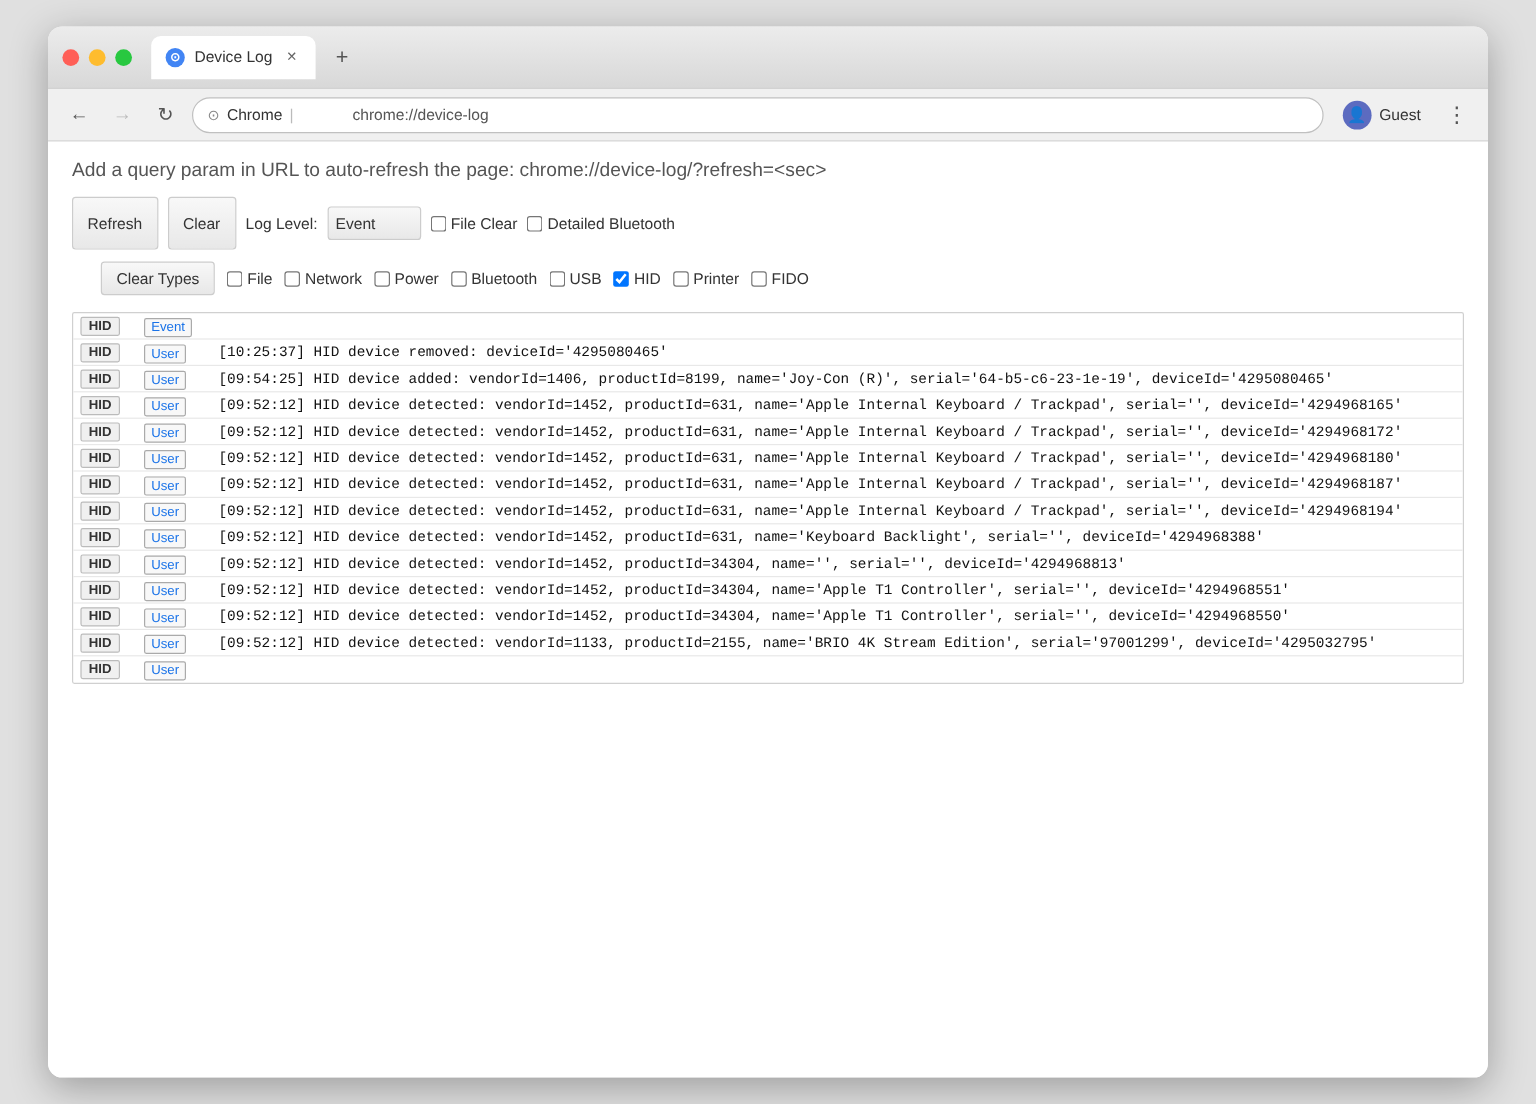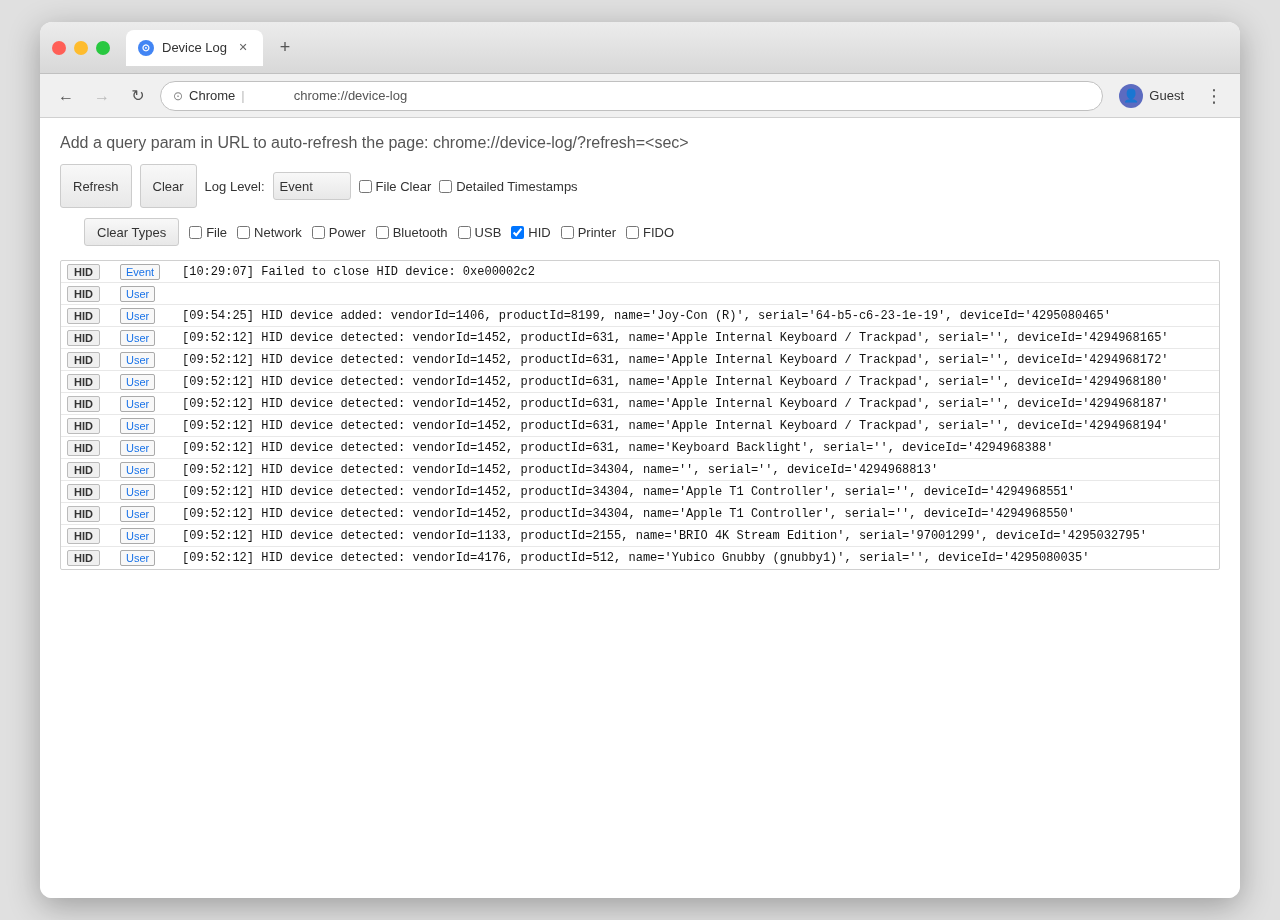--- a/index.html
+++ b/index.html
@@ -346,21 +346,21 @@
           <option>Warning</option>
           <option>Error</option>
         </select>
       </div>
       <label class="checkbox-label">
         <input type="checkbox" style="">
         <span>File Clear</span>
       </label>
       <label class="checkbox-label">
         <input type="checkbox" style="">
-        <span>Detailed Timestamps</span>
+        <span>Detailed Bluetooth</span>
       </label>
     </div>
 
     <div class="clear-types-bar">
       <button class="clear-types-btn">Clear Types</button>
       <label class="checkbox-label">
         <input type="checkbox" style="">
         <span>File</span>
       </label>
       <label class="checkbox-label">
@@ -390,25 +390,25 @@
       <label class="checkbox-label">
         <input type="checkbox" style="">
         <span>FIDO</span>
       </label>
     </div>
 
     <div class="log-table-wrapper" id="log-table">
     <div class="log-row">
           <div class="tag-cell"><span class="tag">HID</span></div>
           <div class="source-cell"><a class="source-link" href="#">Event</a></div>
-          <div class="log-message">[10:29:07] Failed to close HID device: 0xe00002c2</div>
-        </div>
-        <div class="log-row">
-          <div class="tag-cell"><span class="tag">HID</span></div>
-          <div class="source-cell"><a class="source-link" href="#">User</a></div>
+        </div>
+        <div class="log-row">
+          <div class="tag-cell"><span class="tag">HID</span></div>
+          <div class="source-cell"><a class="source-link" href="#">User</a></div>
+          <div class="log-message">[10:25:37] HID device removed: deviceId='4295080465'</div>
         </div>
         <div class="log-row">
           <div class="tag-cell"><span class="tag">HID</span></div>
           <div class="source-cell"><a class="source-link" href="#">User</a></div>
           <div class="log-message">[09:54:25] HID device added: vendorId=1406, productId=8199, name='Joy-Con (R)', serial='64-b5-c6-23-1e-19', deviceId='4295080465'</div>
         </div>
         <div class="log-row">
           <div class="tag-cell"><span class="tag">HID</span></div>
           <div class="source-cell"><a class="source-link" href="#">User</a></div>
           <div class="log-message">[09:52:12] HID device detected: vendorId=1452, productId=631, name='Apple Internal Keyboard / Trackpad', serial='', deviceId='4294968165'</div>
@@ -454,17 +454,16 @@
           <div class="log-message">[09:52:12] HID device detected: vendorId=1452, productId=34304, name='Apple T1 Controller', serial='', deviceId='4294968550'</div>
         </div>
         <div class="log-row">
           <div class="tag-cell"><span class="tag">HID</span></div>
           <div class="source-cell"><a class="source-link" href="#">User</a></div>
           <div class="log-message">[09:52:12] HID device detected: vendorId=1133, productId=2155, name='BRIO 4K Stream Edition', serial='97001299', deviceId='4295032795'</div>
         </div>
         <div class="log-row">
           <div class="tag-cell"><span class="tag">HID</span></div>
           <div class="source-cell"><a class="source-link" href="#">User</a></div>
-          <div class="log-message">[09:52:12] HID device detected: vendorId=4176, productId=512, name='Yubico Gnubby (gnubby1)', serial='', deviceId='4295080035'</div>
         </div>
       </div>
   </div>
 </div>
 
 </body></html>

